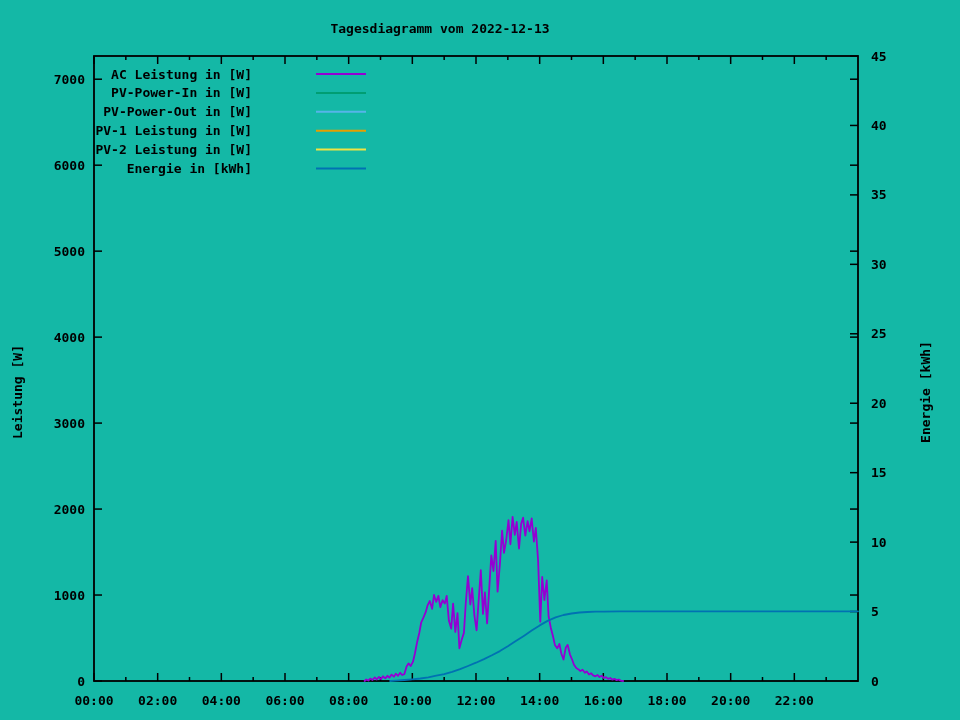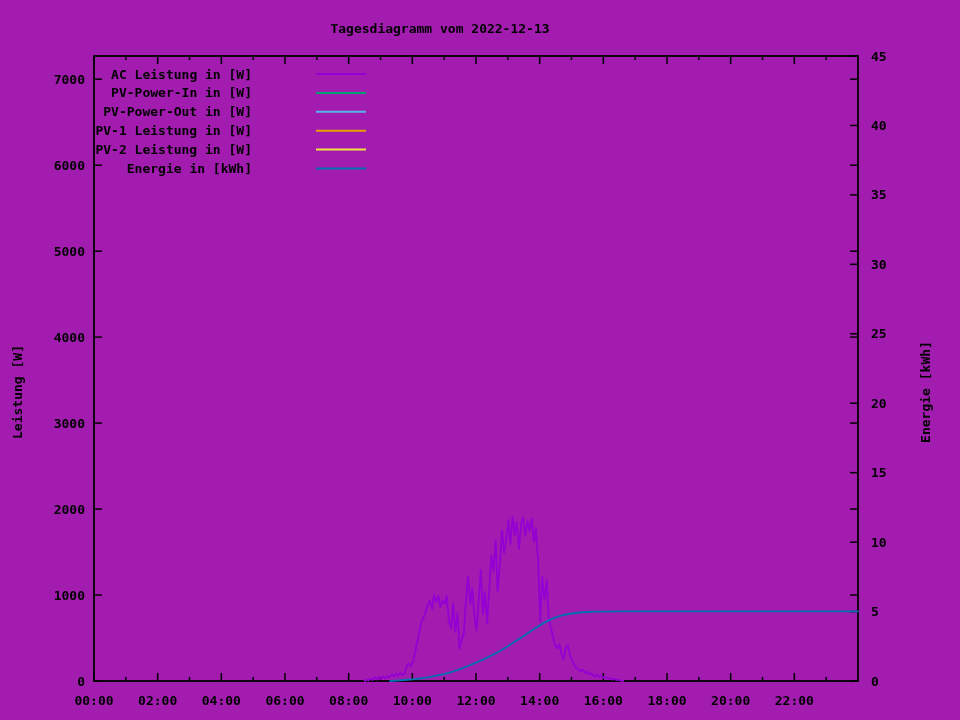--- a/index.html
+++ b/index.html
@@ -1,16 +1,16 @@
 <!DOCTYPE html>
 <html><head>
 <meta charset="utf-8">
 <style>
   html,body{margin:0;padding:0;background:#fff;}
-  #stage{position:relative;width:960px;height:720px;background:#a21caf;overflow:hidden;
+  #stage{position:relative;width:960px;height:720px;background:#14b8a6;overflow:hidden;
          font-family:"DejaVu Sans Mono","Liberation Mono",monospace;color:#000;}
   .chart-text{position:absolute;font-size:13px;font-weight:700;white-space:nowrap;}
   #chart-title{left:440px;top:28px;transform:translate(-50%,-50%);}
   #y-axis-label{left:17px;top:392px;transform:translate(-50%,-50%) rotate(-90deg);}
   #y2-axis-label{left:925px;top:392px;transform:translate(-50%,-50%) rotate(-90deg);}
   svg{position:absolute;left:0;top:0;}
   svg text{font-family:"DejaVu Sans Mono","Liberation Mono",monospace;font-size:13px;font-weight:700;fill:#000;}
   .series-line{fill:none;stroke-width:1.8;stroke-linejoin:round;stroke-linecap:round;}
   .tick{stroke:#000;stroke-width:1.5;}
   .border{fill:none;stroke:#000;stroke-width:1.8;}

